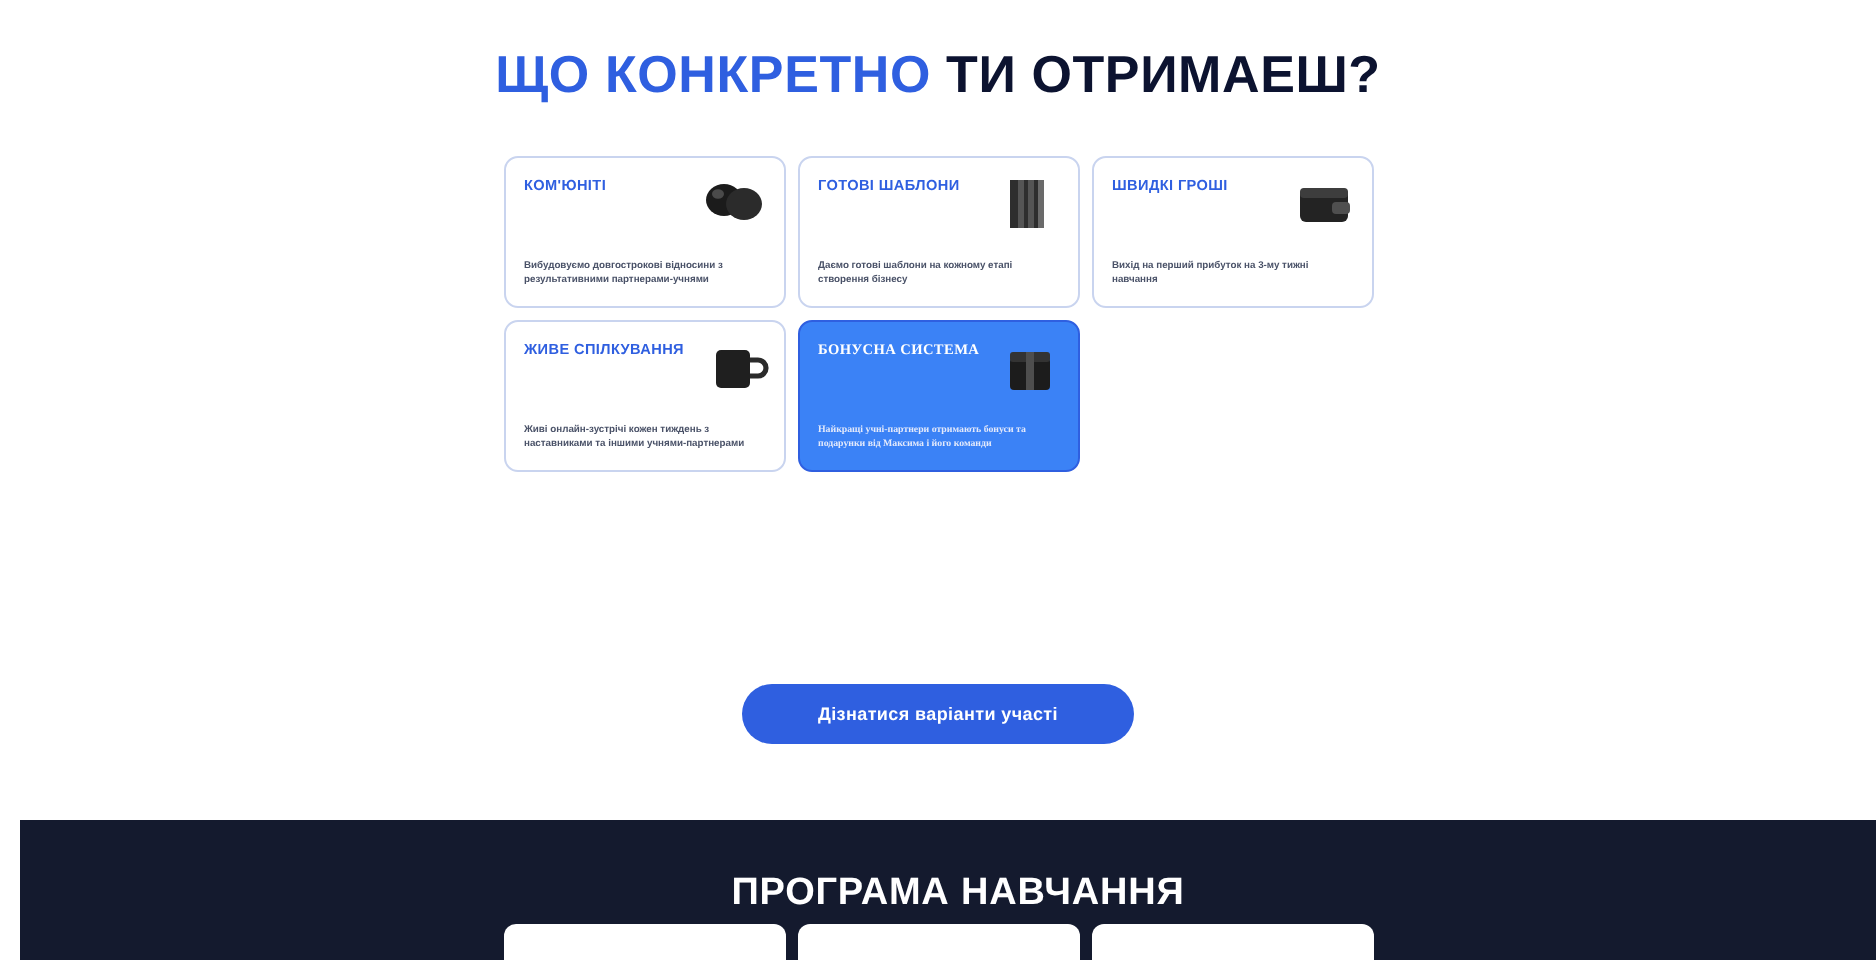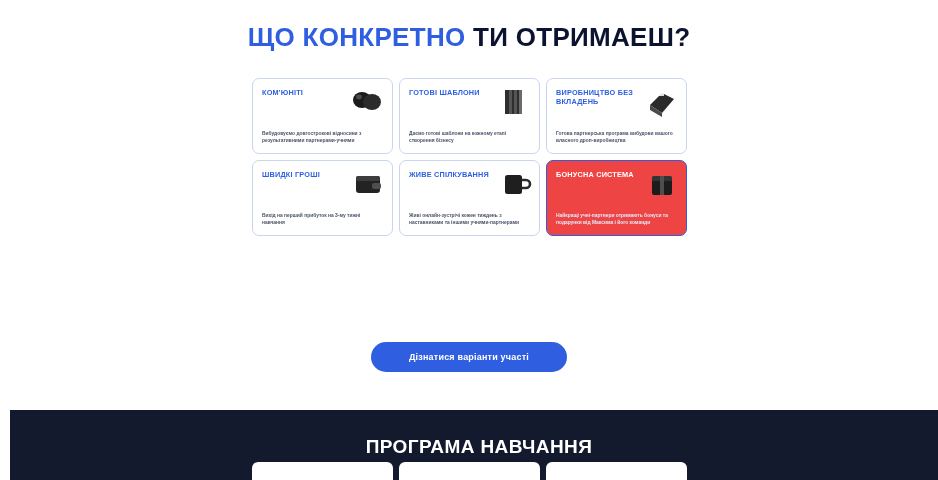--- a/index.html
+++ b/index.html
@@ -71,22 +71,23 @@
     font-weight: 600;
   }
   .card-icon {
     position: absolute;
     right: 6px; top: 6px;
     width: 40px; height: 34px;
   }
 
   
   .card.blue {
-    background: #ef4444;
+    background: #3b82f6;
     border-color: #2f5fe0;
+    font-family: Liberation Serif, serif;
   }
   .card.blue .card-title { color: #ffffff; }
   .card.blue .card-desc { color: #e3e9fb; }
 
   
   .grid .row3 { height: 76px; }
 
   .cta-wrap {
     position: absolute;
     top: 342px;
@@ -171,31 +172,20 @@
           <svg viewBox="0 0 40 34" width="40" height="34">
             <rect x="12" y="5" width="16" height="24" fill="#2e2e2e"></rect>
             <rect x="16" y="5" width="3" height="24" fill="#555"></rect>
             <rect x="21" y="5" width="3" height="24" fill="#555"></rect>
             <rect x="26" y="5" width="3" height="24" fill="#6a6a6a"></rect>
           </svg>
         </span>
         <div class="card-desc">Даємо готові шаблони на кожному етапі створення бізнесу</div>
       </div>
 
-      <div class="card">
-        <div class="card-title">ВИРОБНИЦТВО БЕЗ ВКЛАДЕНЬ</div>
-        <span class="card-icon">
-          <svg viewBox="0 0 40 34" width="40" height="34">
-            <polygon points="10,20 22,8 34,14 22,28" fill="#2b2b2b"></polygon>
-            <polygon points="10,20 22,28 22,32 10,25" fill="#4a4a4a"></polygon>
-            <rect x="14" y="6" width="10" height="5" fill="#ffffff" opacity="0.85"></rect>
-          </svg>
-        </span>
-        <div class="card-desc">Готова партнерська програма вибудови вашого власного дроп-виробництва</div>
-      </div>
 
 
 
       <div class="card">
         <div class="card-title">ШВИДКІ ГРОШІ</div>
         <span class="card-icon">
           <svg viewBox="0 0 40 34" width="40" height="34">
             <rect x="10" y="9" width="24" height="17" rx="3" fill="#232323"></rect>
             <rect x="10" y="9" width="24" height="5" rx="2" fill="#3d3d3d"></rect>
             <rect x="26" y="16" width="9" height="6" rx="2" fill="#4f4f4f"></rect>

